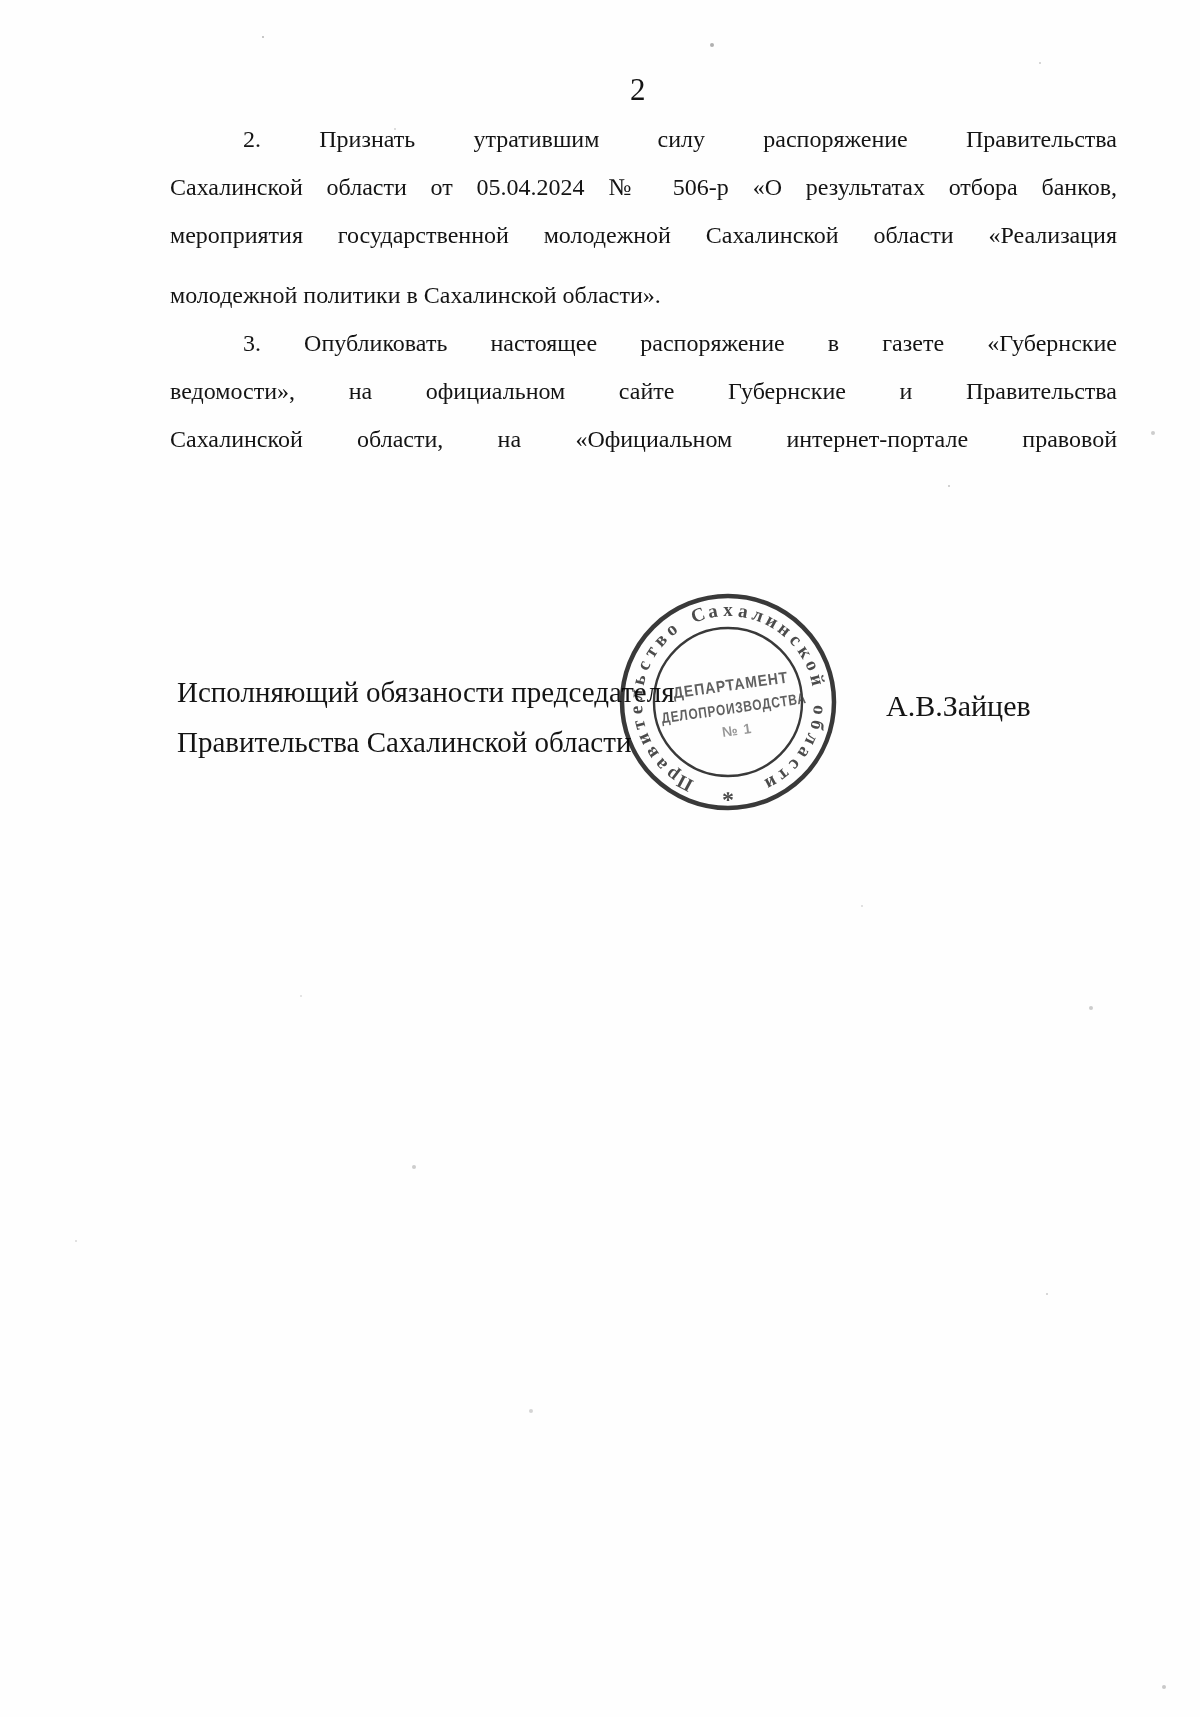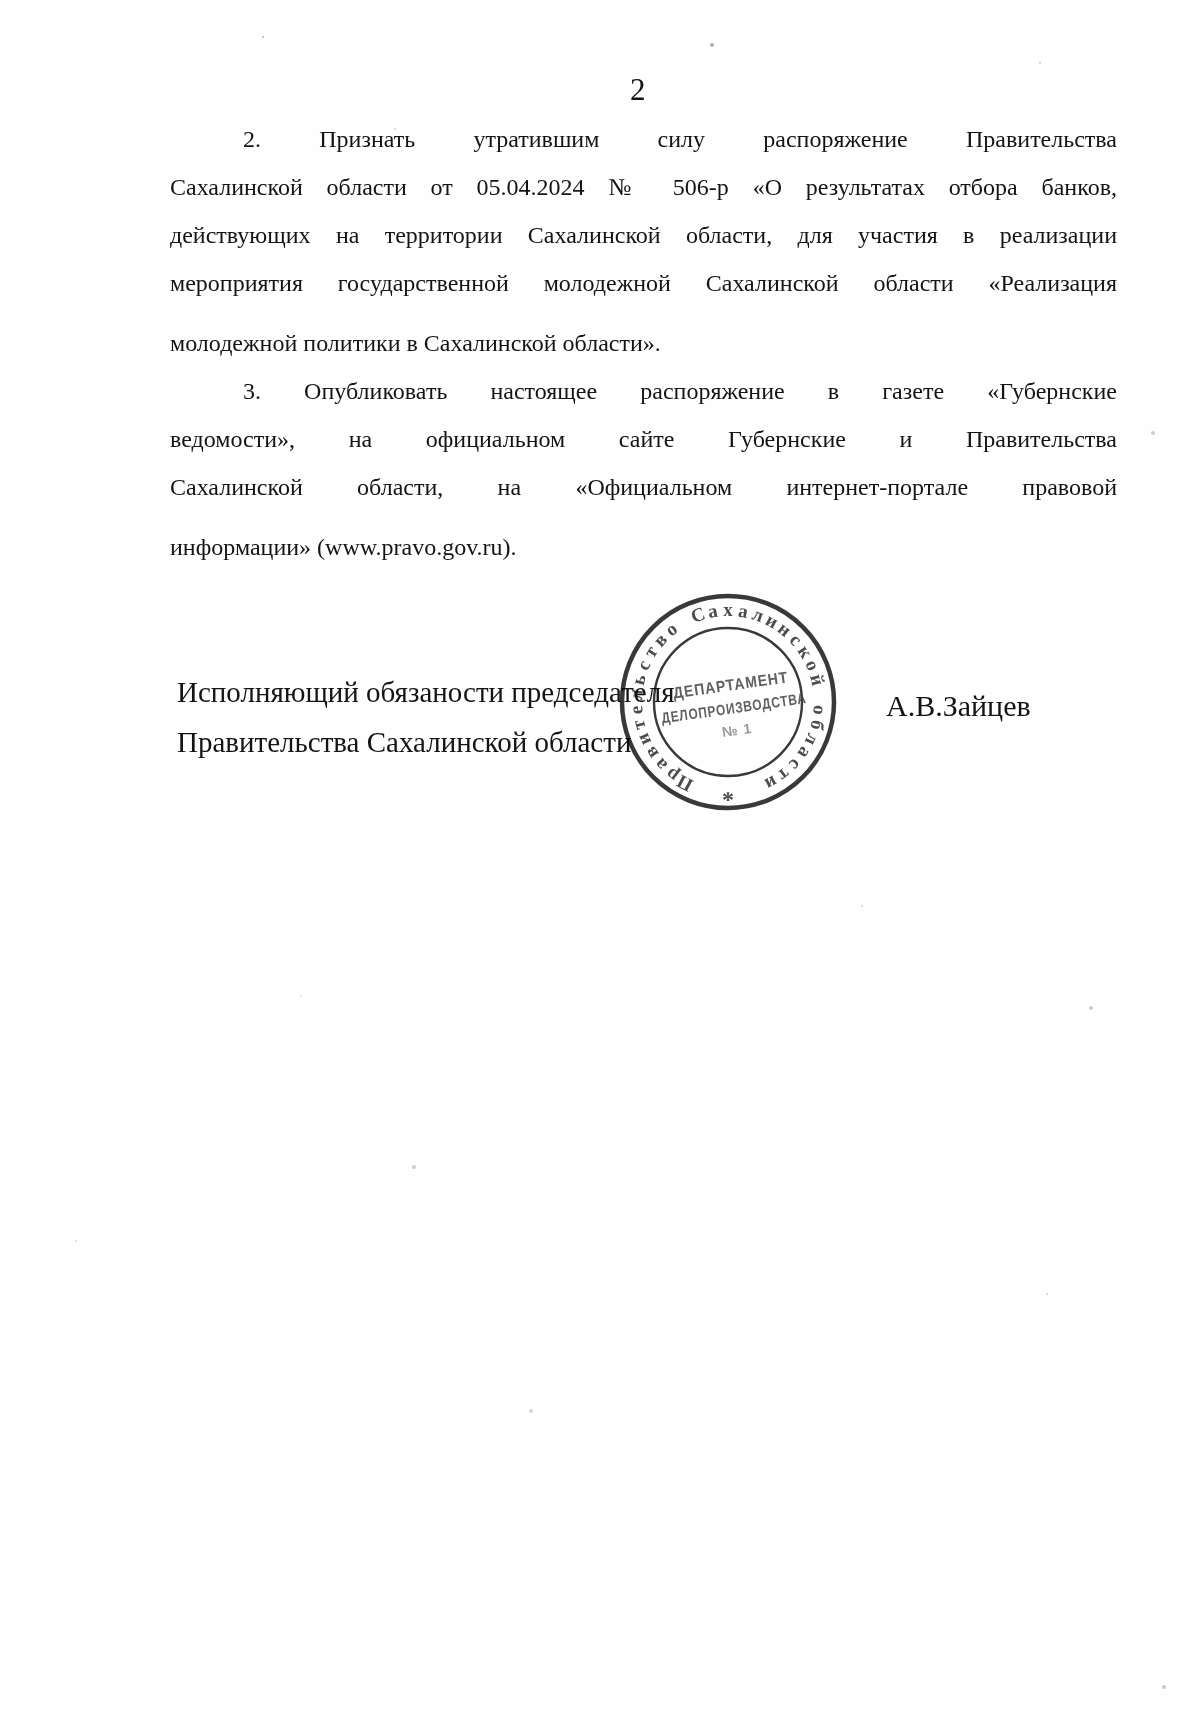--- a/index.html
+++ b/index.html
@@ -83,27 +83,25 @@
 </head>
 <body>
 
 <div class="page">
 
   <div class="page-number">2</div>
 
   <div class="body-text">
     <div class="line indent">2. Признать утратившим силу распоряжение Правительства</div>
     <div class="line">Сахалинской области от 05.04.2024 № 506-р «О результатах отбора банков,</div>
-    <div class="line">действующих на территории Сахалинской области, для участия в реализации</div>
     <div class="line">мероприятия государственной молодежной Сахалинской области «Реализация</div>
     <div class="line last">молодежной политики в Сахалинской области».</div>
     <div class="line indent">3. Опубликовать настоящее распоряжение в газете «Губернские</div>
     <div class="line">ведомости», на официальном сайте Губернские и Правительства</div>
     <div class="line">Сахалинской области, на «Официальном интернет-портале правовой</div>
-    <div class="line last">информации» (www.pravo.gov.ru).</div>
   </div>
 
   <div class="signature">
     <div class="line last">Исполняющий обязаности председателя</div>
     <div class="line last">Правительства Сахалинской области</div>
   </div>
 
   <div class="signer-name">А.В.Зайцев</div>
 
   <svg class="stamp" viewBox="0 0 230 230" xmlns="http://www.w3.org/2000/svg">

